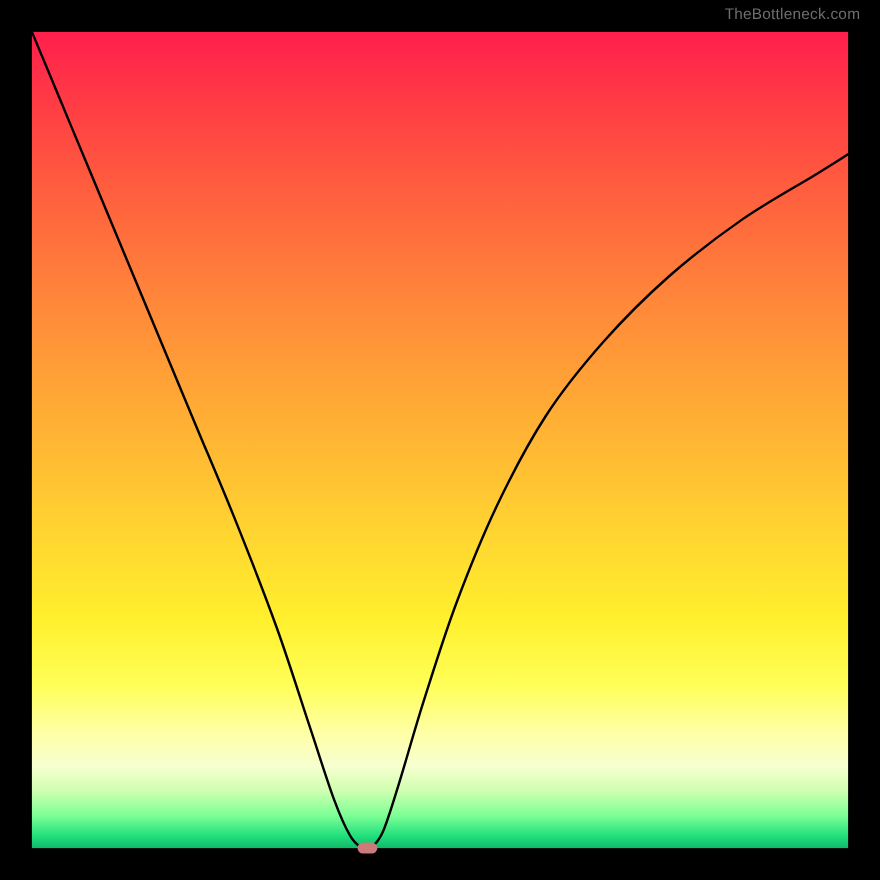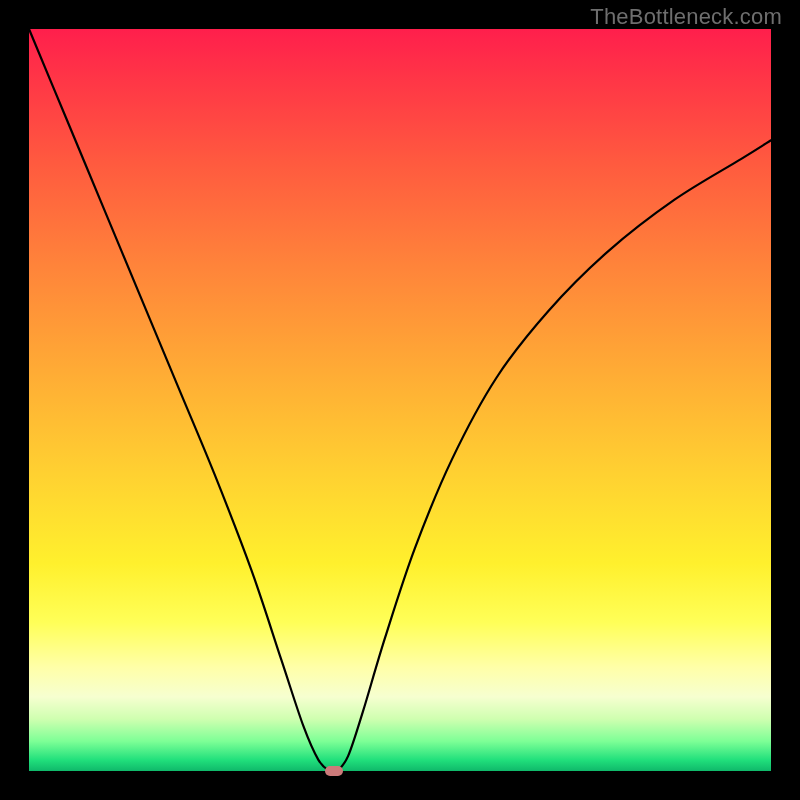--- a/index.html
+++ b/index.html
@@ -41,21 +41,21 @@
       #7dff96 96%,
       #21e07c 98.5%,
       #0fb96a 100%
     );
   }
   .watermark {
     position: absolute;
     top: 4px;
     right: 18px;
     color: #6e6e6e;
-    font-size: 22px;
+    font-size: 14px;
     font-weight: 500;
     letter-spacing: 0.2px;
     pointer-events: none;
   }
   .marker {
     position: absolute;
     width: 18px;
     height: 10px;
     border-radius: 5px;
     background: #cc7a7a;

